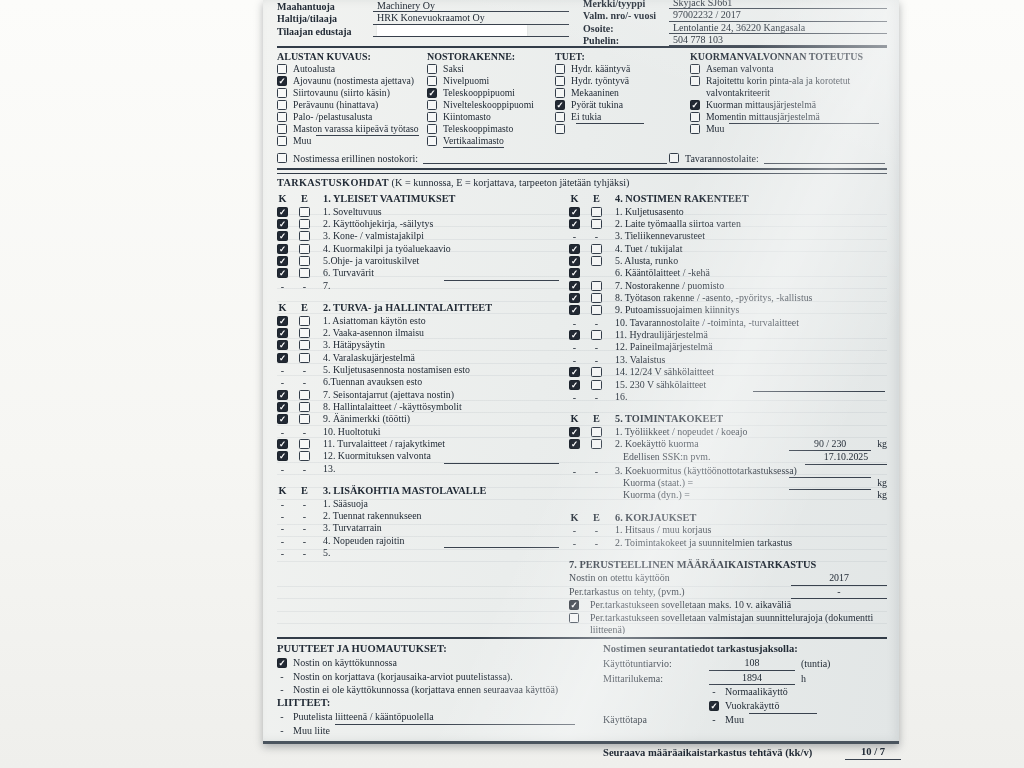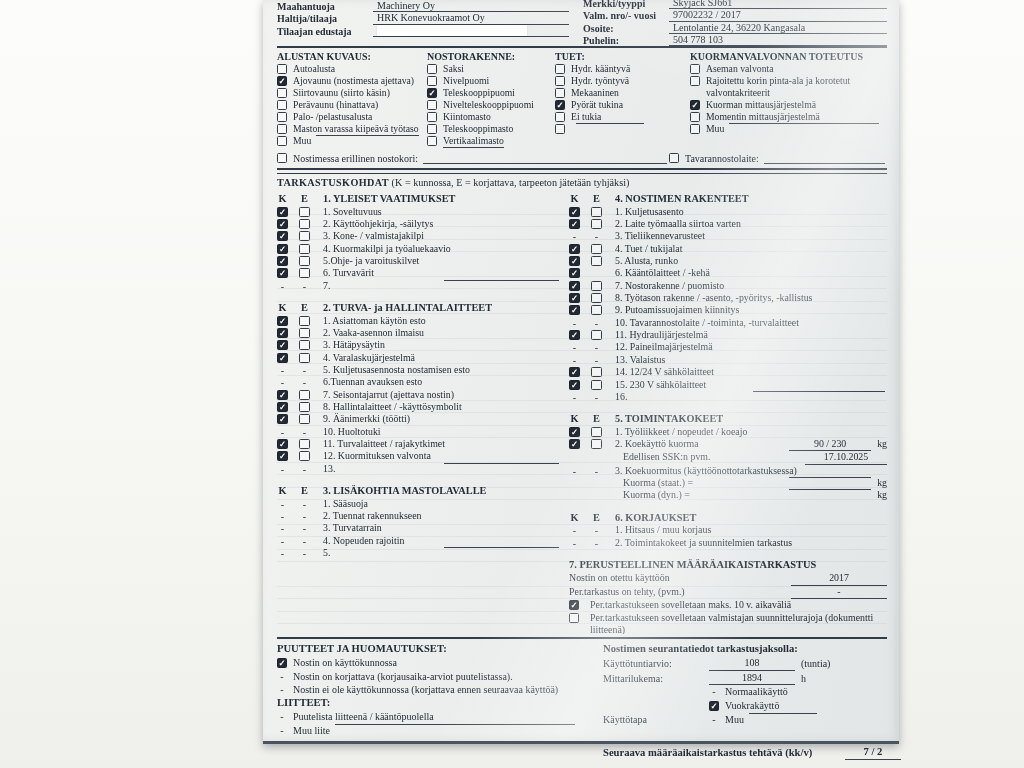--- a/index.html
+++ b/index.html
@@ -648,19 +648,19 @@
             </div>
             <div class="opt">
               <span class="dmark">-</span>
               <span>Muu</span>
               <span class="fill fixed"></span>
             </div>
           </div>
         </div>
         <div class="sfooter">
           <span class="flabel">Seuraava määräaikaistarkastus tehtävä (kk/v)</span>
-          <span class="fval">7 / 2</span>
+          <span class="fval">10 / 7</span>
         </div>
       </div>
   </div>
 
   <div class="sheen"></div>
 </div>
 
 </body></html>

